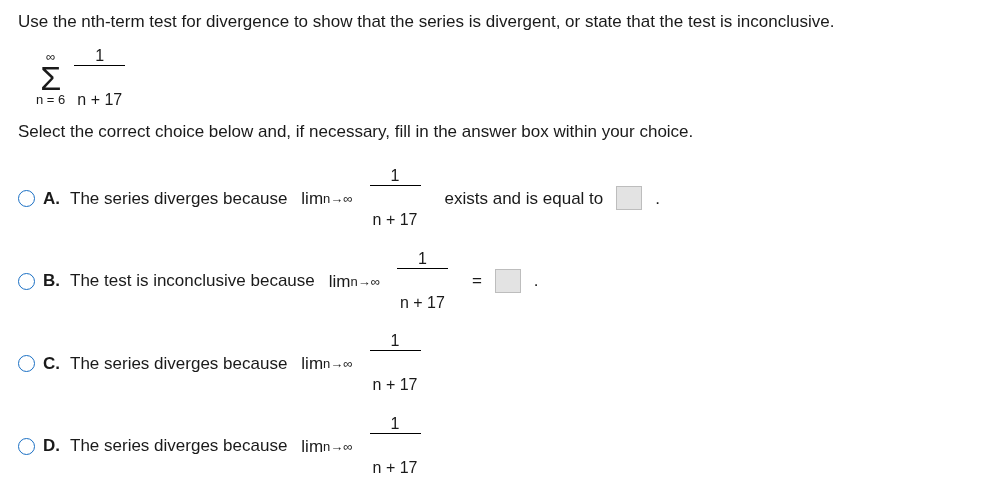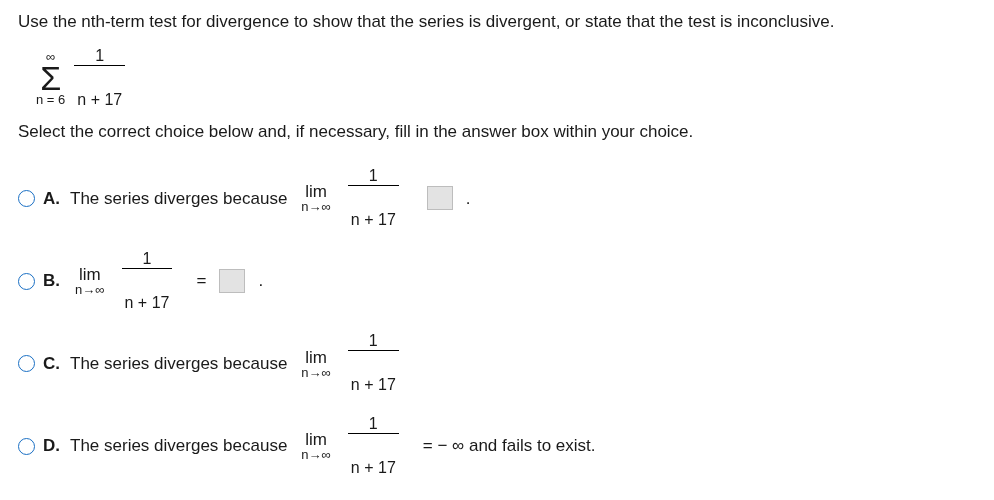--- a/index.html
+++ b/index.html
@@ -56,21 +56,21 @@
   }
   .label { font-weight: bold; margin-right: 10px; flex: 0 0 auto; }
   .content {
     display: inline-flex;
     align-items: center;
     flex-wrap: wrap;
     gap: 9px;
   }
   .lim-block {
     display: inline-flex;
-    flex-direction: column;
+    flex-direction: row;
     align-items: center;
     line-height: 1;
     margin: 0 5px;
   }
   .lim-top { font-size: 17px; }
   .lim-bot { font-size: 13px; }
   .answer-box {
     display: inline-block;
     width: 24px;
     height: 22px;
@@ -113,30 +113,32 @@
     <span class="lim-block">
       <span class="lim-top">lim</span>
       <span class="lim-bot">n→∞</span>
     </span>
     <span class="frac">
       <span class="num">1</span>
       <span class="bar"></span>
       <span class="den">n + 17</span>
     </span>
     <span class="gap"></span>
+    <span>exists and is equal to</span>
     <span class="answer-box"></span>
     <span>.</span>
   </span>
 </div>
 
 
 <div class="choice">
   <span class="radio"></span>
   <span class="label">B.</span>
   <span class="content">
+    <span>The test is inconclusive because</span>
     <span class="lim-block">
       <span class="lim-top">lim</span>
       <span class="lim-bot">n→∞</span>
     </span>
     <span class="frac">
       <span class="num">1</span>
       <span class="bar"></span>
       <span class="den">n + 17</span>
     </span>
     <span class="gap"></span>
@@ -174,18 +176,17 @@
     <span class="lim-block">
       <span class="lim-top">lim</span>
       <span class="lim-bot">n→∞</span>
     </span>
     <span class="frac">
       <span class="num">1</span>
       <span class="bar"></span>
       <span class="den">n + 17</span>
     </span>
     <span class="gap"></span>
-    <span>= − ∞ and fails to exist.</span>
   </span>
 </div>
 
 
 
 
 </body></html>

